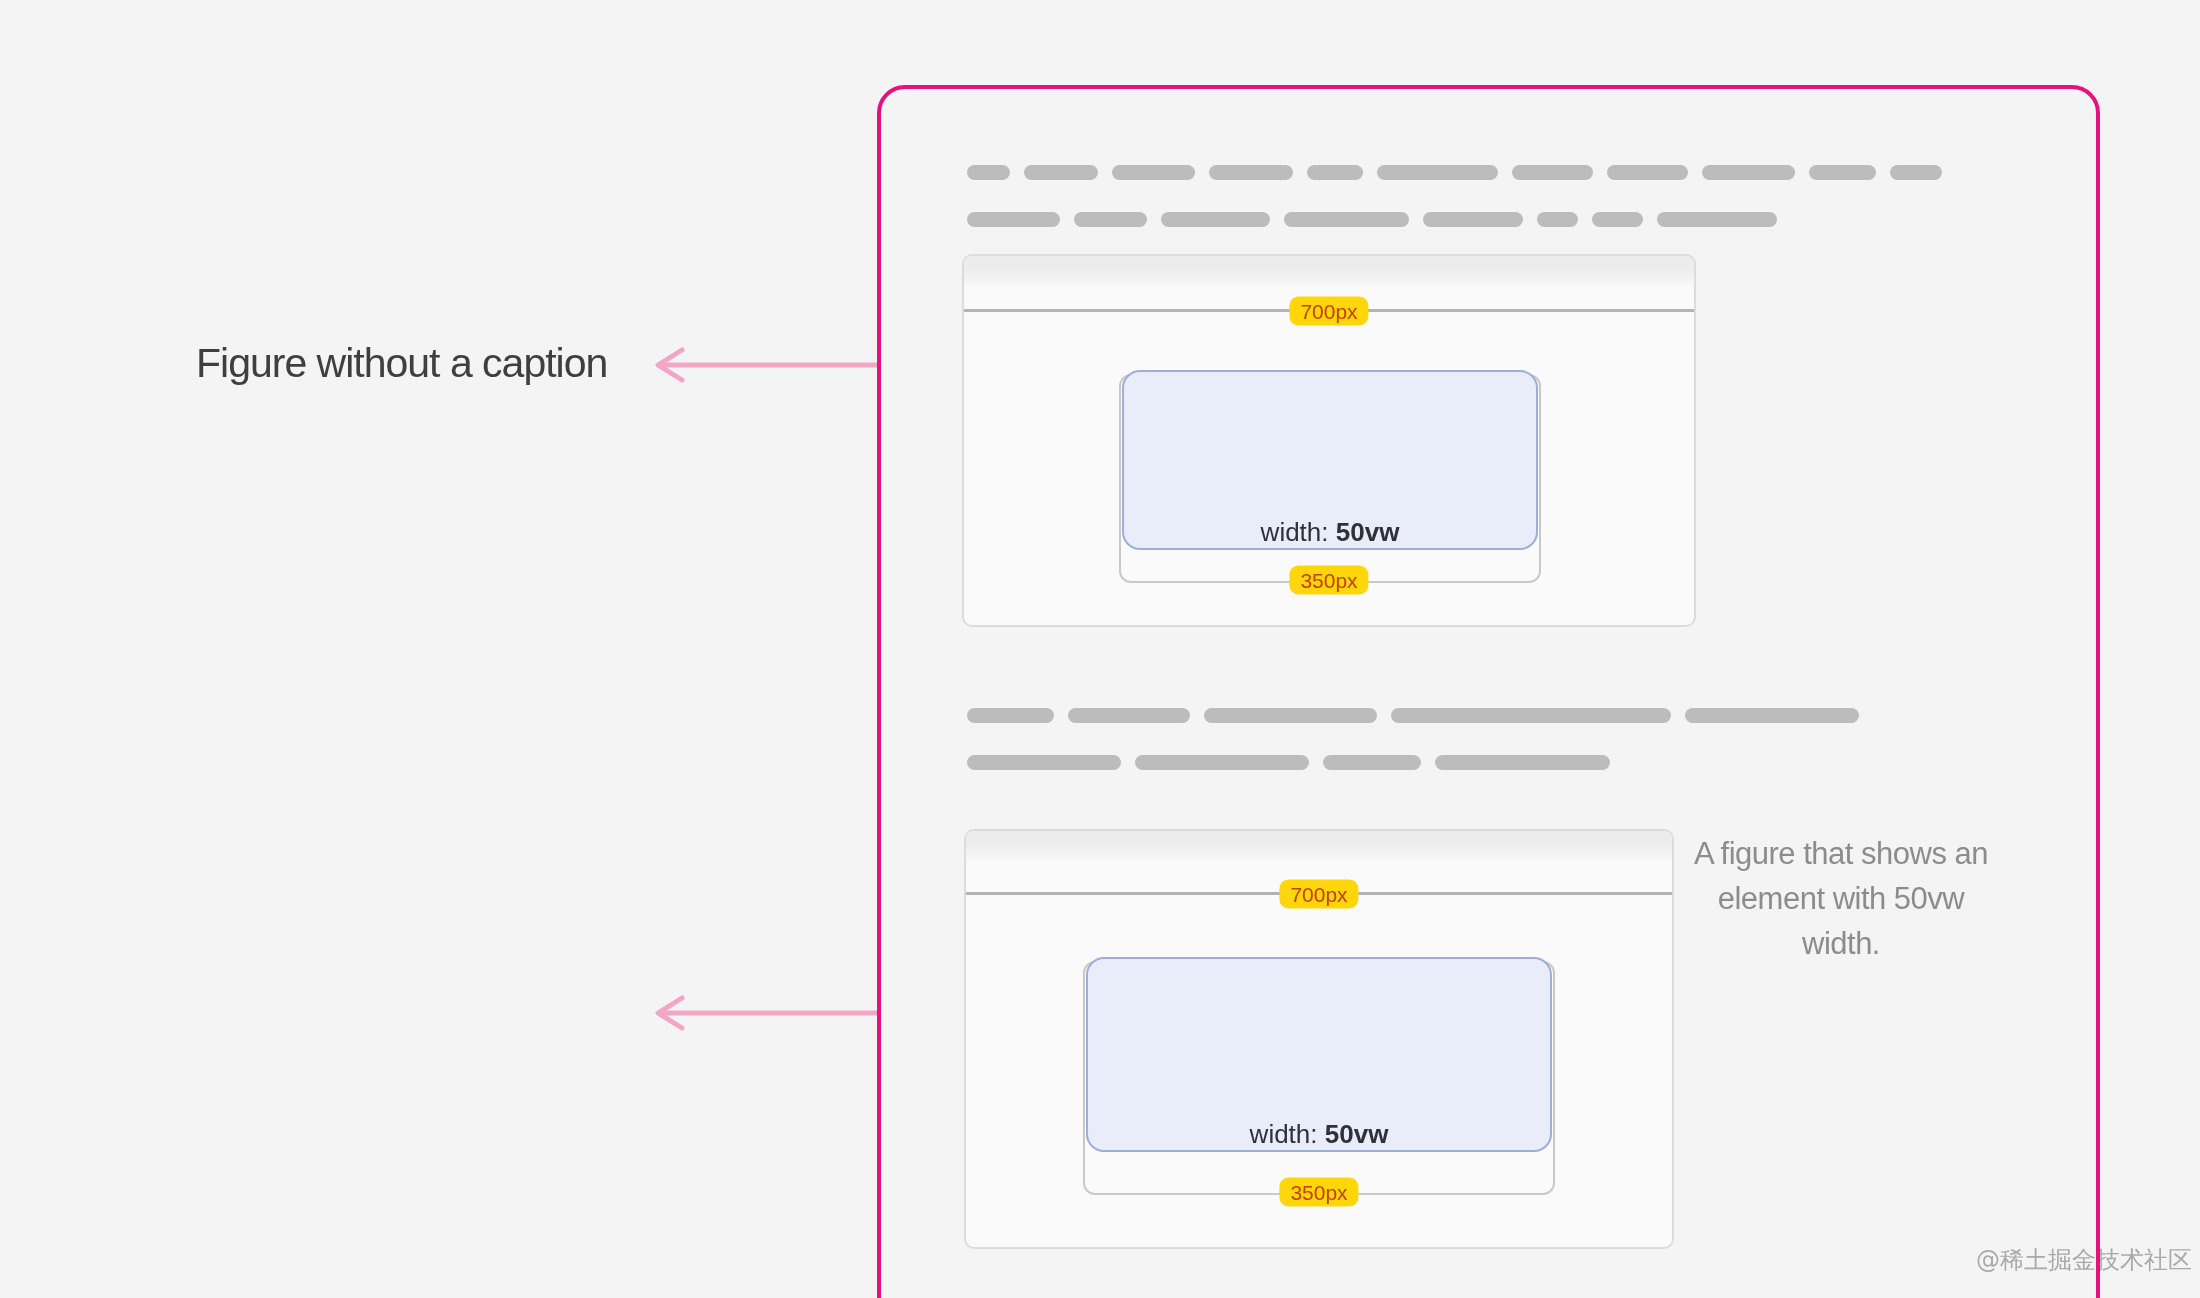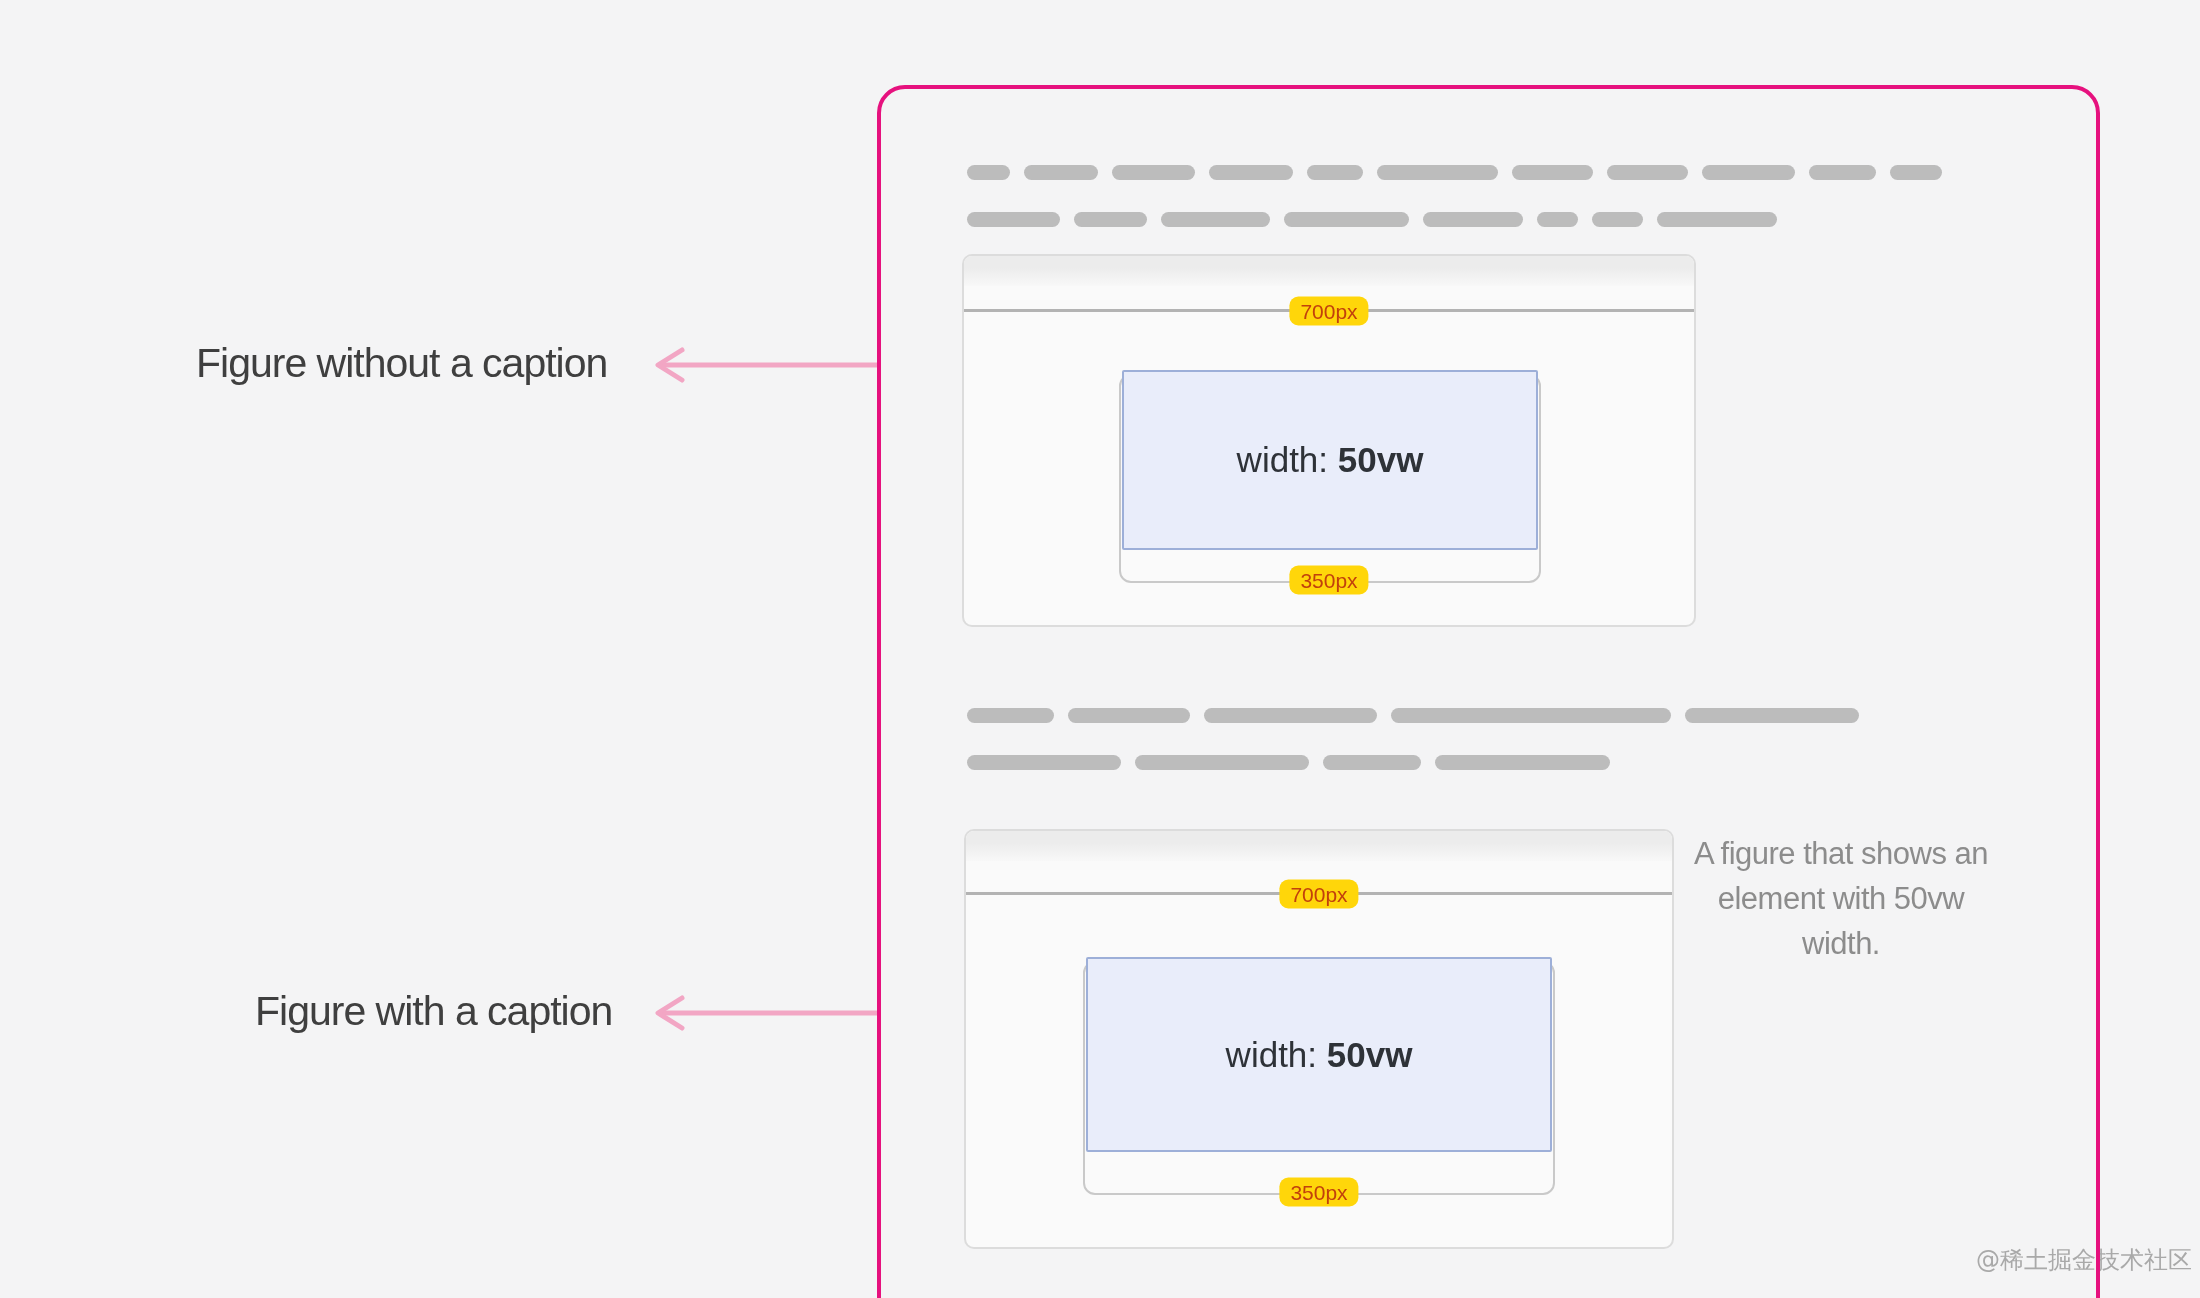--- a/index.html
+++ b/index.html
@@ -85,26 +85,26 @@
   .outline-box{
     position:absolute;
     border:2px solid #C9C9C9;
     border-radius:12px;
     z-index:1;
   }
   .vw-element{
     position:absolute;
     background:#E9EDFA;
     border:2px solid #9DAFD8;
-    border-radius:2px;
+    border-radius:18px;
     z-index:2;
     display:flex;
-    align-items:center;
+    align-items:flex-end;
     justify-content:center;
-    font-size:35px;
+    font-size:26px;
     color:#2E3238;
   }
   .vw-element b{font-weight:bold;}
 
   
   .side-label{
     position:absolute;
     font-size:41px;
     letter-spacing:-1px;
     color:#3F3F3F;
@@ -133,21 +133,20 @@
   }
 </style>
 </head>
 <body>
 
 <div class="stage">
 
   <div class="watermark">@稀土掘金技术社区</div>
 
   <div class="side-label" style="left:196px;top:340px;">Figure without a caption</div>
-  <div class="side-label" style="left:255px;top:988px;">Figure with a caption</div>
 
   <svg class="arrow" style="left:648px;top:345px;" width="230" height="40" viewBox="0 0 230 40">
     <line x1="230" y1="20" x2="12" y2="20" stroke="#F2A6C4" stroke-width="5" stroke-linecap="round"></line>
     <polyline points="34,5 10,20 34,35" fill="none" stroke="#F2A6C4" stroke-width="5" stroke-linecap="round" stroke-linejoin="round"></polyline>
   </svg>
   <svg class="arrow" style="left:648px;top:993px;" width="230" height="40" viewBox="0 0 230 40">
     <line x1="230" y1="20" x2="12" y2="20" stroke="#F2A6C4" stroke-width="5" stroke-linecap="round"></line>
     <polyline points="34,5 10,20 34,35" fill="none" stroke="#F2A6C4" stroke-width="5" stroke-linecap="round" stroke-linejoin="round"></polyline>
   </svg>
 

